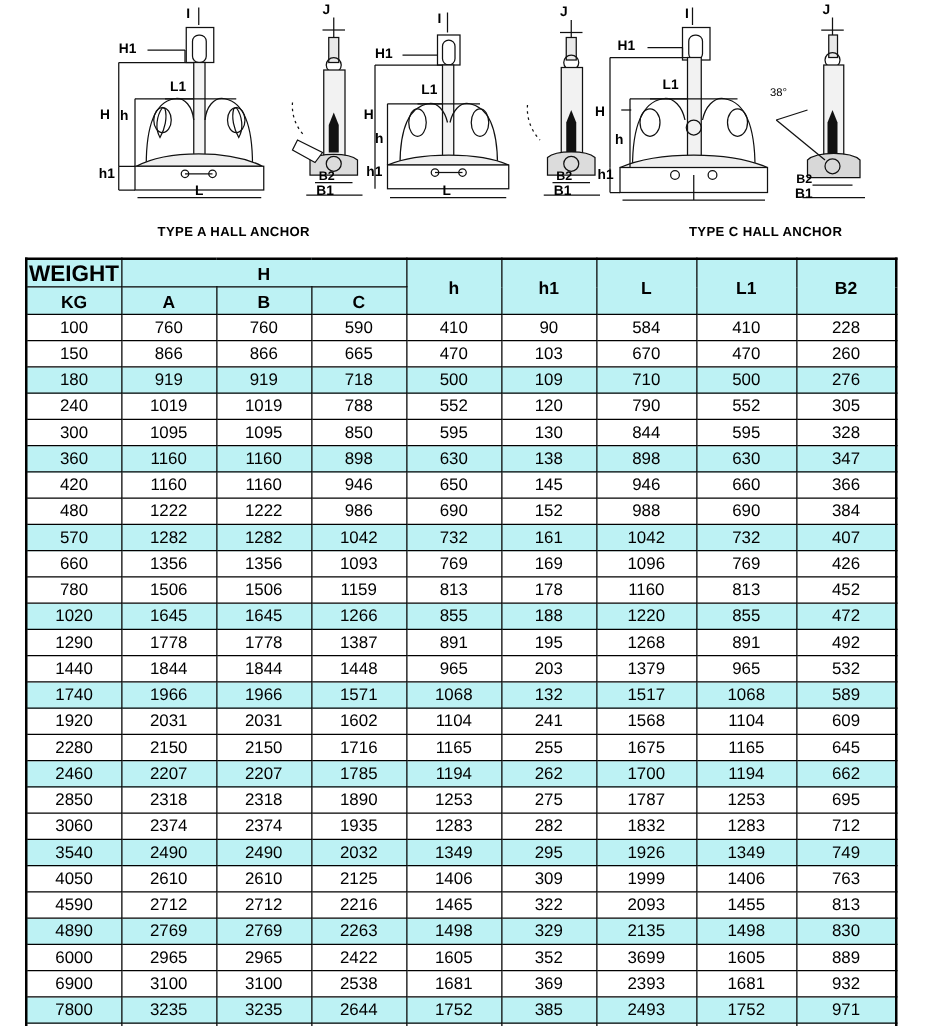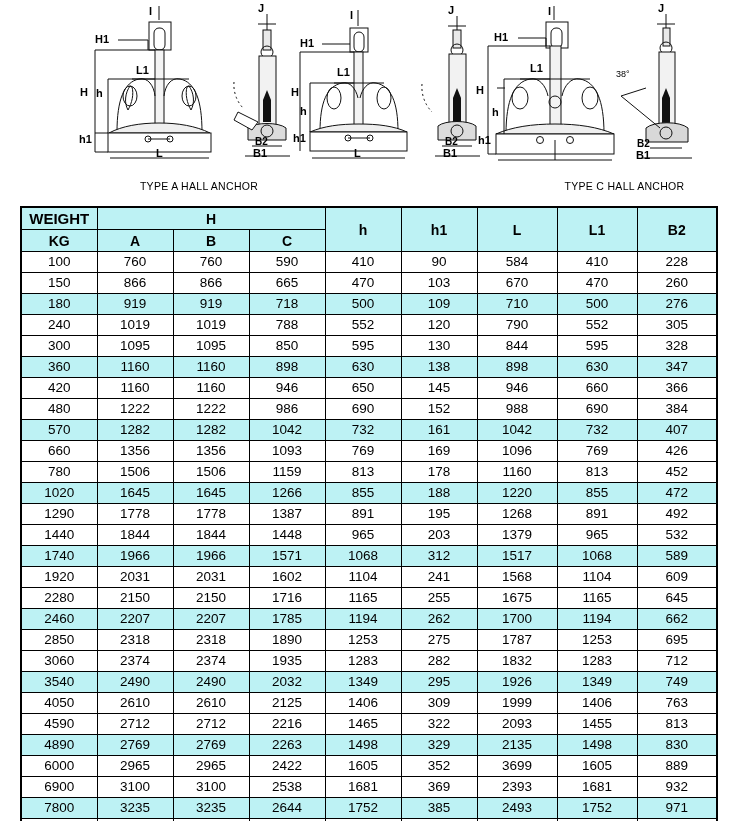--- a/index.html
+++ b/index.html
@@ -16,23 +16,23 @@
   .diagrams{
     position:absolute;left:0;top:0;width:755px;height:200px;
   }
   .anchor-fig{
     position:absolute;top:0;height:200px;
   }
   .fig-a{left:62px;width:250px;}
   .fig-b{left:292px;width:232px;}
   .fig-c{left:470px;width:285px;}
   .fig-caption{
-    position:absolute;bottom:8px;left:12px;width:100%;
+    position:absolute;bottom:8px;left:0;width:100%;
     text-align:center;
-    font-size:10.5px;font-weight:normal;
+    font-size:10.5px;font-weight:bold;
     letter-spacing:.3px;
     white-space:nowrap;
   }
   .fig-svg{position:absolute;left:0;top:0;}
 
   
   .table-wrap{
     position:absolute;left:20px;top:206px;
     width:696px;
   }
@@ -52,21 +52,21 @@
     height:20px;
     font-weight:normal;
     color:#000;
   }
   table.spec thead th{
     background:#bdf2f4;
     font-weight:bold;
     font-size:14px;
     height:21px;
   }
-  table.spec thead th.weight-h{font-size:15px;}
+  table.spec thead th.weight-h{font-size:18px;}
   tr.hl td{background:#bdf2f4;}
   table.spec{
     border:2px solid #000;
   }
   
   .table-wrap{
     box-sizing:content-box;
   }
 </style>
 </head>
@@ -430,21 +430,21 @@
             <td>1379</td>
             <td>965</td>
             <td>532</td>
           </tr>
           <tr class="hl">
             <td>1740</td>
             <td>1966</td>
             <td>1966</td>
             <td>1571</td>
             <td>1068</td>
-            <td>312</td>
+            <td>132</td>
             <td>1517</td>
             <td>1068</td>
             <td>589</td>
           </tr>
           <tr>
             <td>1920</td>
             <td>2031</td>
             <td>2031</td>
             <td>1602</td>
             <td>1104</td>

